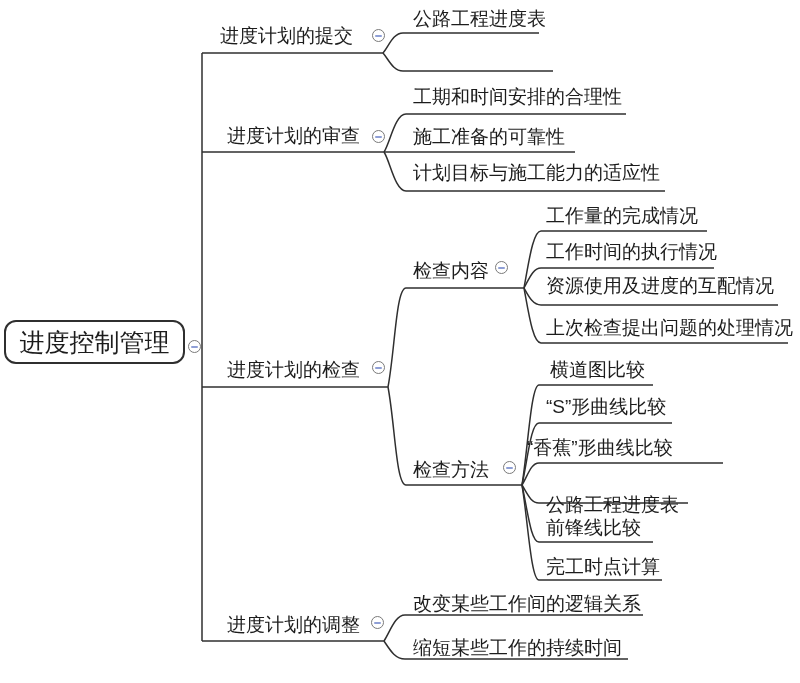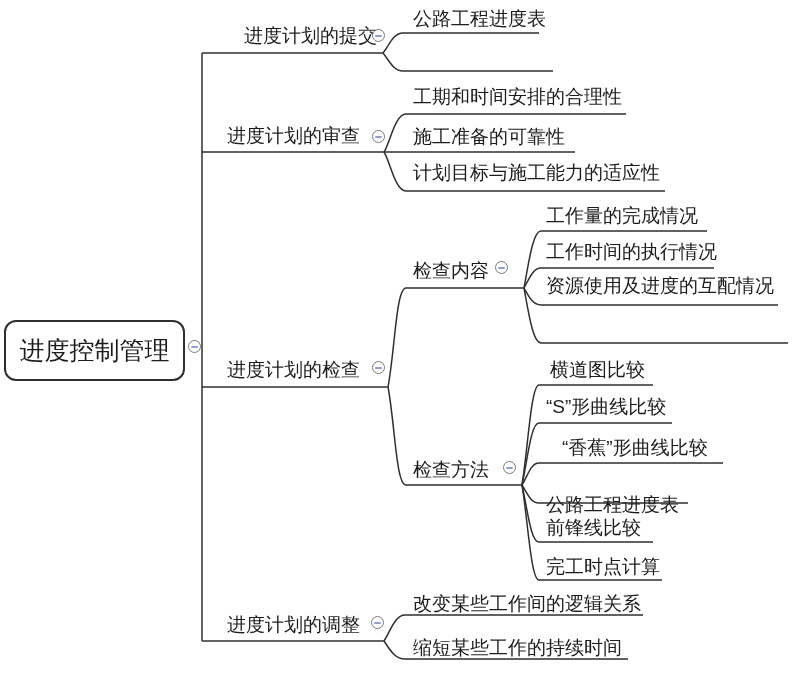--- a/index.html
+++ b/index.html
@@ -16,21 +16,21 @@
     position:absolute;
     z-index:2;
     white-space:nowrap;
     font-size:19px;
     line-height:23px;
     color:#1c1c1c;
     cursor:default;
   }
   .root-box{
     position:absolute;
-    left:4px;top:320px;width:181px;height:61px;
+    left:4px;top:320px;width:181px;height:44px;
     border:2px solid #2f2f2f;
     border-radius:12px;
     box-sizing:border-box;
     background:#ffffff;
     display:flex;align-items:center;justify-content:center;
     font-size:25px;
     color:#1c1c1c;
     z-index:2;
     white-space:nowrap;
   }
@@ -85,41 +85,42 @@
     <path d="M522 485 C528 495 531 503 539 503 H688"></path>
     <path d="M522 485 C528 513 531 542 539 542 H653"></path>
     <path d="M522 485 C528 522 531 580 539 580 H662"></path>
 
     <path d="M384 641 C390 632 395 615 405 615 H643"></path>
     <path d="M384 641 C390 650 395 659 405 659 H628"></path>
   </svg>
 
   <div class="root-box">进度控制管理</div>
 
-  <div class="node" style="left:244px;top:24px">进度计划的提交</div>
+  <div class="node" style="left:220px;top:24px">进度计划的提交</div>
   <div class="node" style="left:227px;top:124px">进度计划的审查</div>
   <div class="node" style="left:227px;top:358px">进度计划的检查</div>
   <div class="node" style="left:227px;top:613px">进度计划的调整</div>
 
   <div class="node" style="left:413px;top:7px">公路工程进度表</div>
 
   <div class="node" style="left:413px;top:85px">工期和时间安排的合理性</div>
   <div class="node" style="left:413px;top:125px">施工准备的可靠性</div>
   <div class="node" style="left:413px;top:161px">计划目标与施工能力的适应性</div>
 
   <div class="node" style="left:413px;top:259px">检查内容</div>
   <div class="node" style="left:413px;top:458px">检查方法</div>
 
   <div class="node" style="left:546px;top:240px">工作时间的执行情况</div>
   <div class="node" style="left:546px;top:204px">工作量的完成情况</div>
   <div class="node" style="left:546px;top:274px">资源使用及进度的互配情况</div>
+  <div class="node" style="left:546px;top:316px">上次检查提出问题的处理情况</div>
 
   <div class="node" style="left:550px;top:358px">横道图比较</div>
   <div class="node" style="left:546px;top:395px">“S”形曲线比较</div>
-  <div class="node" style="left:562px;top:436px">“香蕉”形曲线比较</div>
+  <div class="node" style="left:527px;top:436px">“香蕉”形曲线比较</div>
   <div class="node" style="left:546px;top:493px">公路工程进度表</div>
   <div class="node" style="left:546px;top:516px">前锋线比较</div>
   <div class="node" style="left:546px;top:555px">完工时点计算</div>
 
   <div class="node" style="left:413px;top:636px">缩短某些工作的持续时间</div>
   <div class="node" style="left:413px;top:592px">改变某些工作间的逻辑关系</div>
 
   <div class="collapse" style="left:188px;top:340px">
       <span class="bar"></span>
     </div>

